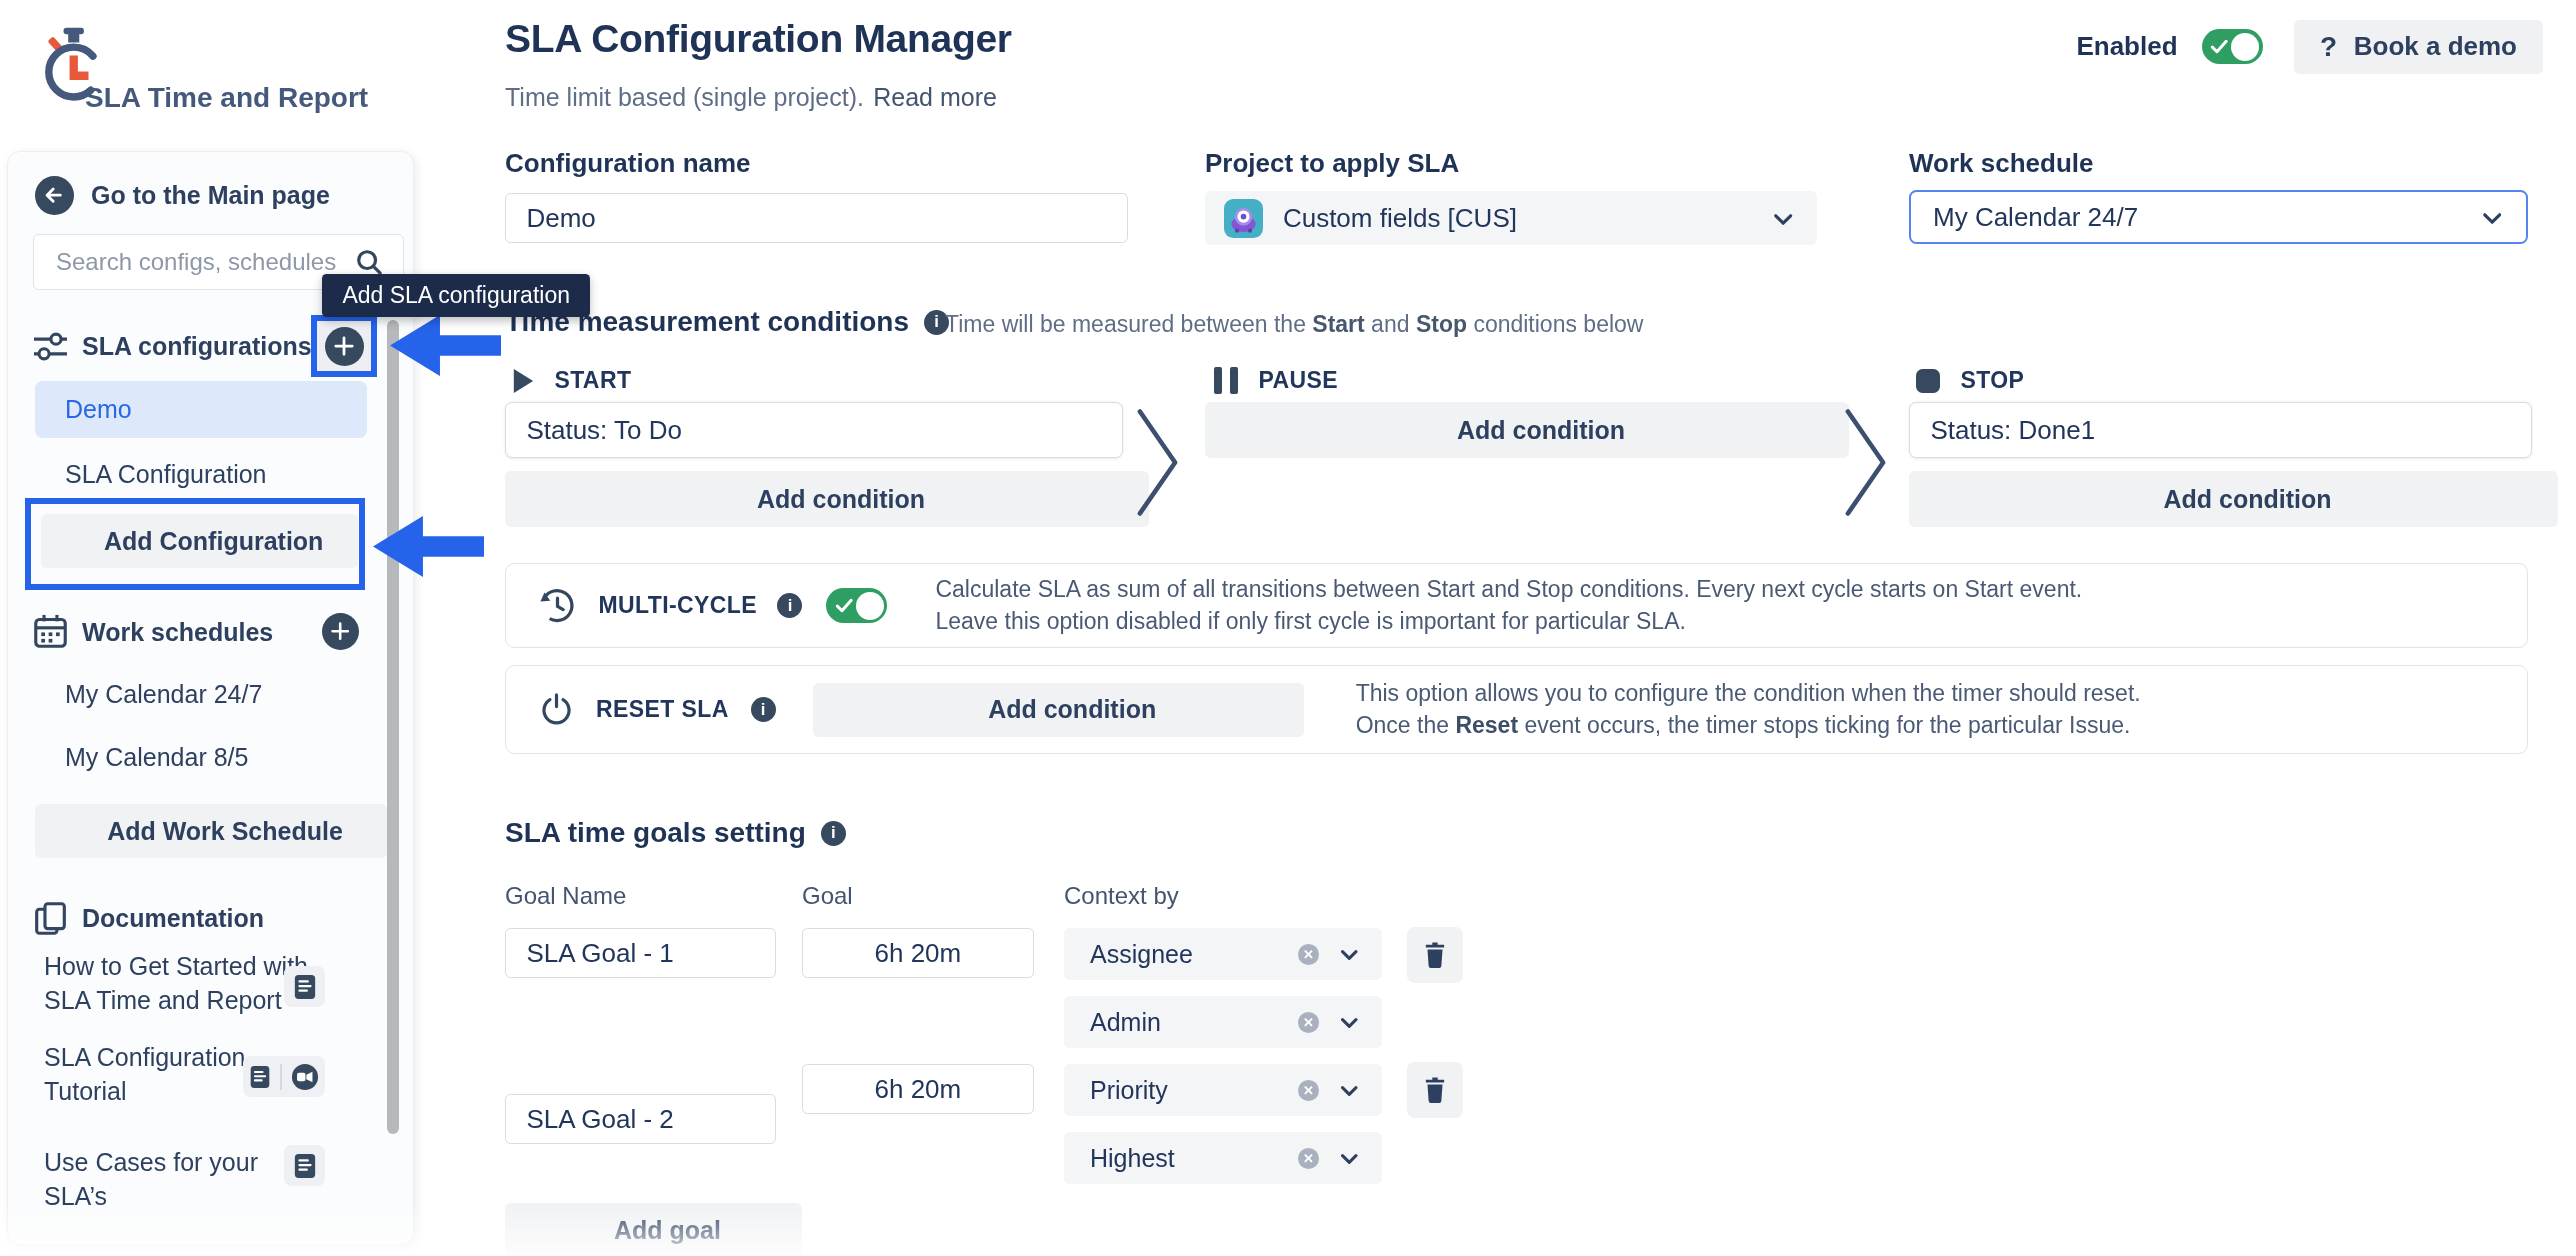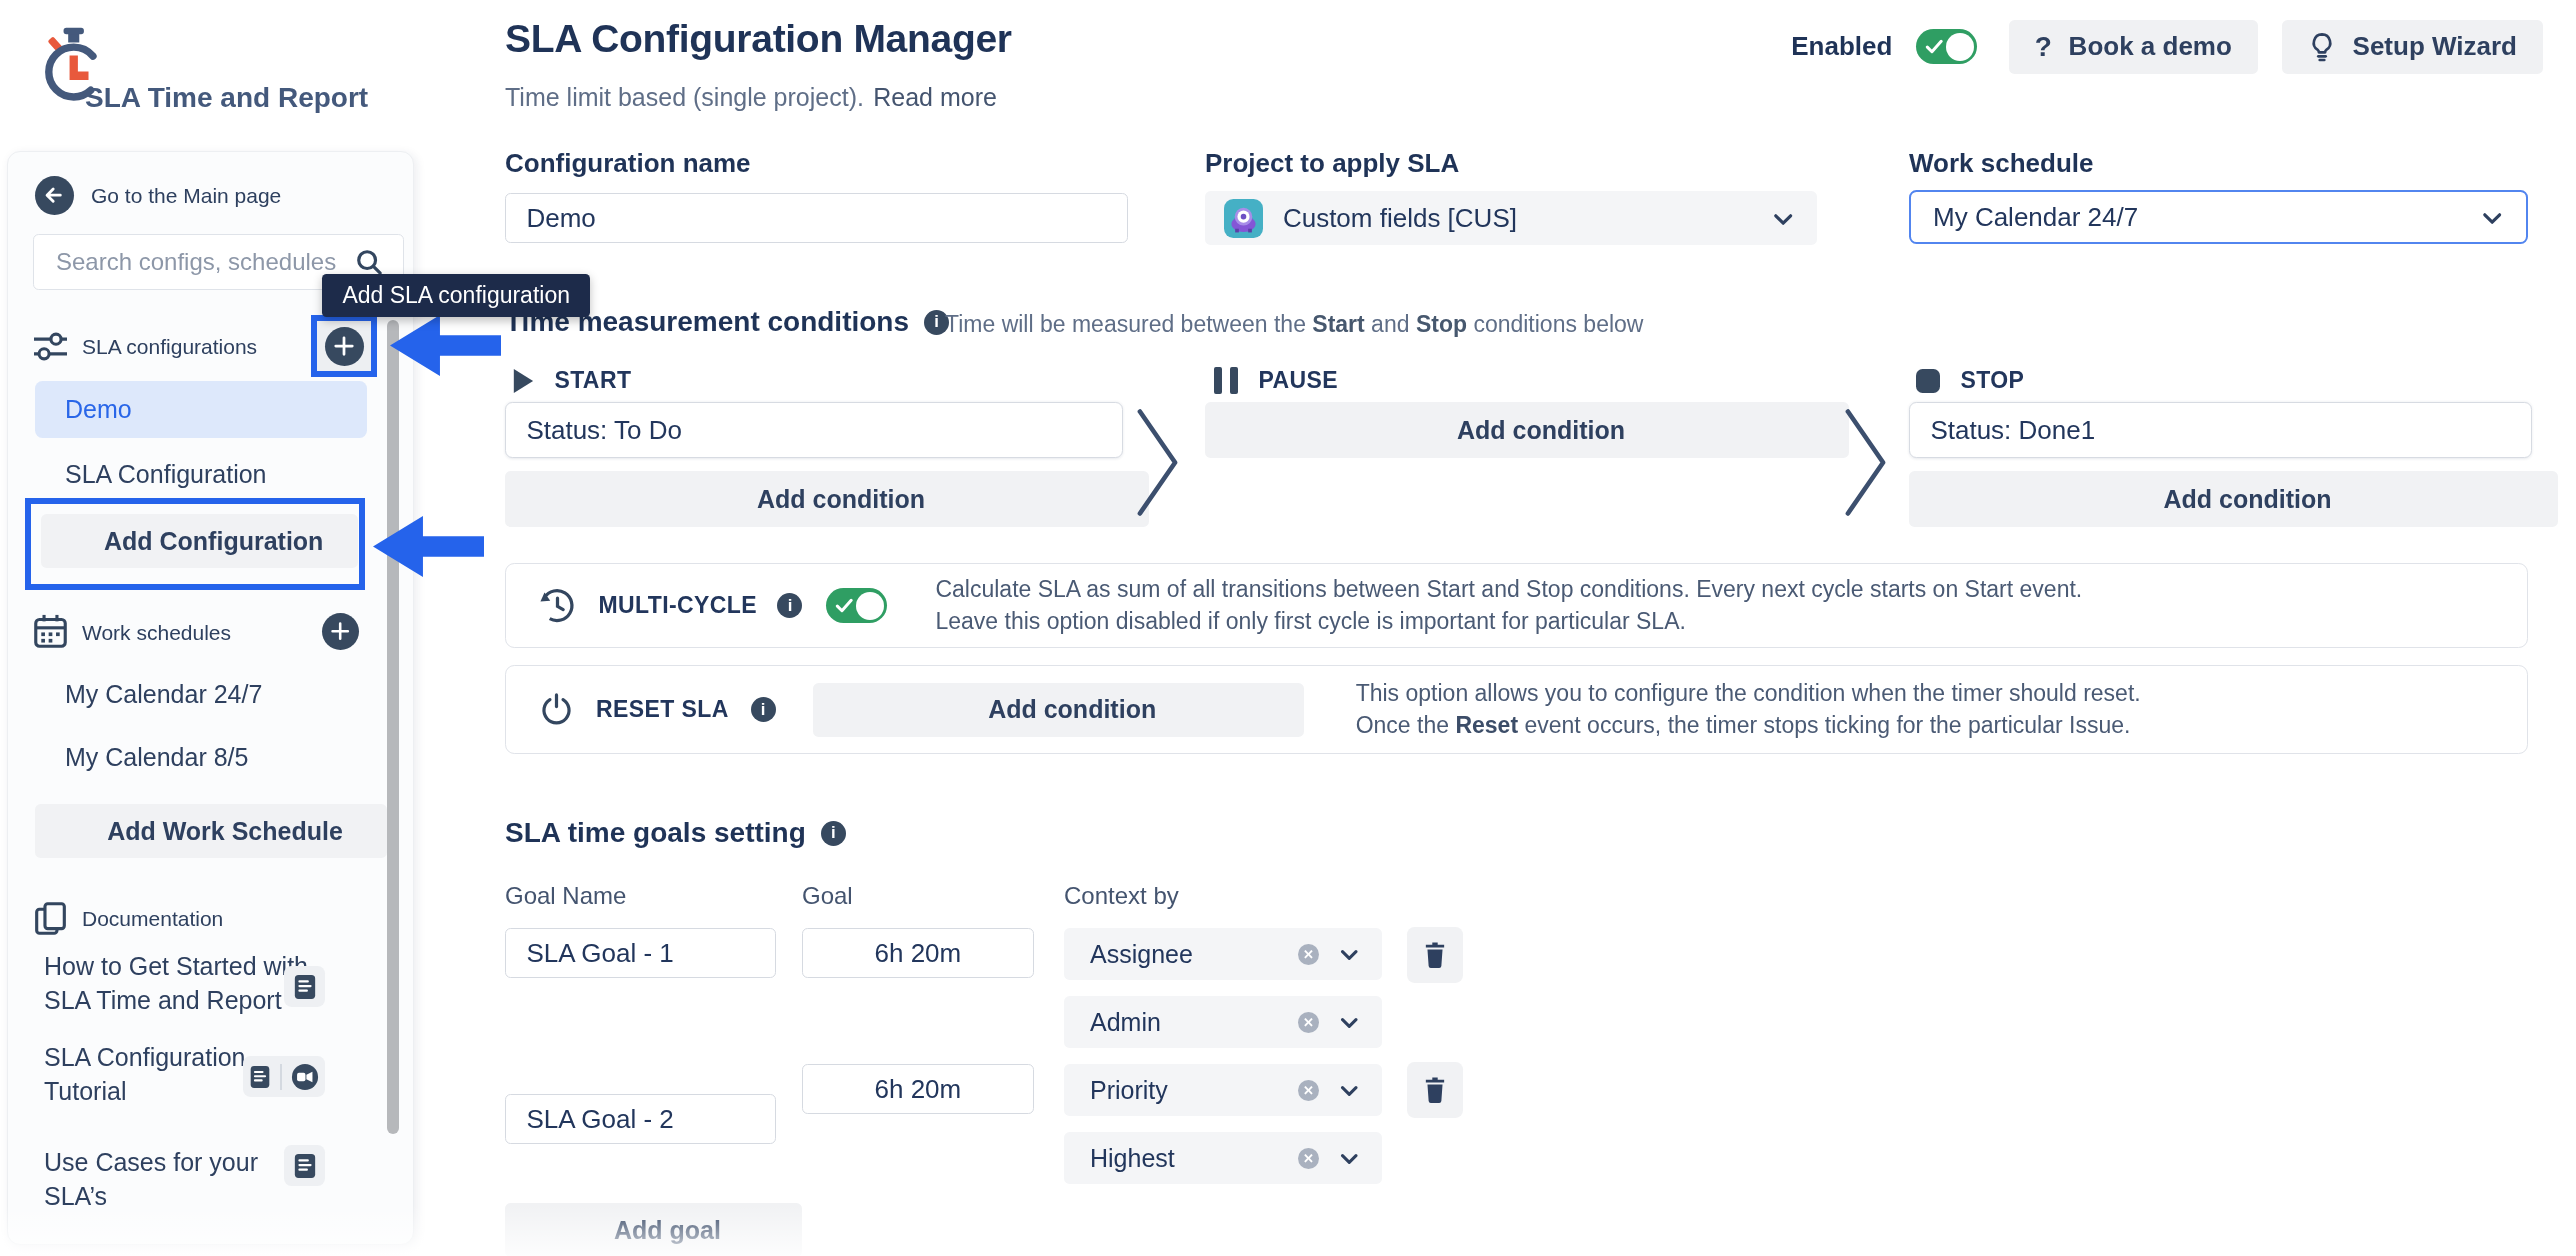--- a/index.html
+++ b/index.html
@@ -5,21 +5,21 @@
   html,body{margin:0;padding:0;background:#fff;}
   #app{position:relative;width:2576px;height:1256px;background:#ffffff;overflow:hidden;
        font-family:"Liberation Sans",sans-serif;color:#22365c;}
   .abs{position:absolute;}
   .f{display:flex;align-items:center;}
   .fc{display:flex;align-items:center;justify-content:center;}
 
   
   .side-panel{left:7.4px;top:151px;width:405px;height:1092px;background:#fbfcfd;
               border:0.9px solid #edeff2;border-radius:13px;box-shadow:2.8px 2.8px 9.3px rgba(23,43,77,.08);}
-  .side-head{font-size:21px;font-weight:400;color:#2e405f;}
+  .side-head{font-size:25px;font-weight:700;color:#2e405f;}
   .side-item{font-size:25px;color:#2e405f;}
   .circle-btn{width:39px;height:39px;border-radius:50%;background:#37495f;color:#fff;}
   .sel-item{background:#dde8fb;border-radius:7.4px;color:#2966e8;font-size:25px;}
   .gray-btn{background:#f1f2f4;border-radius:5.6px;font-size:25px;font-weight:600;color:#2e405f;padding-left:28px;}
   .search-box{background:#fff;border:1.9px solid #dfe3e9;border-radius:5.6px;}
   .search-ph{font-size:24px;color:#8d97a8;}
   .doc-label{font-size:25px;line-height:34px;color:#2e405f;}
   .doc-icon-bg{background:#eef0f3;border-radius:7.4px;}
   .scrollbar{left:387px;top:320px;width:12px;height:814px;background:#b6b8bb;border-radius:7.4px;}
 
@@ -213,28 +213,20 @@
     <div class="toggle">
       <svg width="18.5" height="15" viewBox="0 0 16 13">
         <polyline points="2,7 6,11 14,2" fill="none" stroke="#fff" stroke-width="2.6" stroke-linecap="round" stroke-linejoin="round"></polyline>
       </svg>
       <div class="knob"></div>
     </div>
     <div class="f top-btn" style="margin-left:7.4px;">
       <span style="font-size:28px;font-weight:700;">?</span>
       <span>Book a demo</span>
     </div>
-    <div class="f top-btn">
-      <svg width="28" height="30" viewBox="0 0 30 32">
-        <path d="M15 2.5 a9 9 0 0 1 4.6 16.6 c-.9.6-1.2 1.5-1.2 2.6 h-6.8 c0-1.1-.3-2-1.2-2.6 A9 9 0 0 1 15 2.5 z" fill="none" stroke="#2e405f" stroke-width="2.8" stroke-linejoin="round"></path>
-        <line x1="11" y1="26" x2="19" y2="26" stroke="#2e405f" stroke-width="2.8" stroke-linecap="round"></line>
-        <line x1="12.5" y1="30" x2="17.5" y2="30" stroke="#2e405f" stroke-width="2.8" stroke-linecap="round"></line>
-      </svg>
-      <span>Setup Wizard</span>
-    </div>
   </div>
 
   <div class="abs lbl" style="left:505px;top:148px;">Configuration name</div>
   <div class="abs f input" style="left:505px;top:193px;width:580px;height:48px;">
     <span>Demo</span>
   </div>
 
   <div class="abs lbl" style="left:1205px;top:148px;">Project to apply SLA</div>
   <div class="abs f sel-gray" style="left:1205px;top:191px;width:612px;height:54px;">
     <svg style="margin-left:18.5px;" width="39" height="39" viewBox="0 0 42 42">

